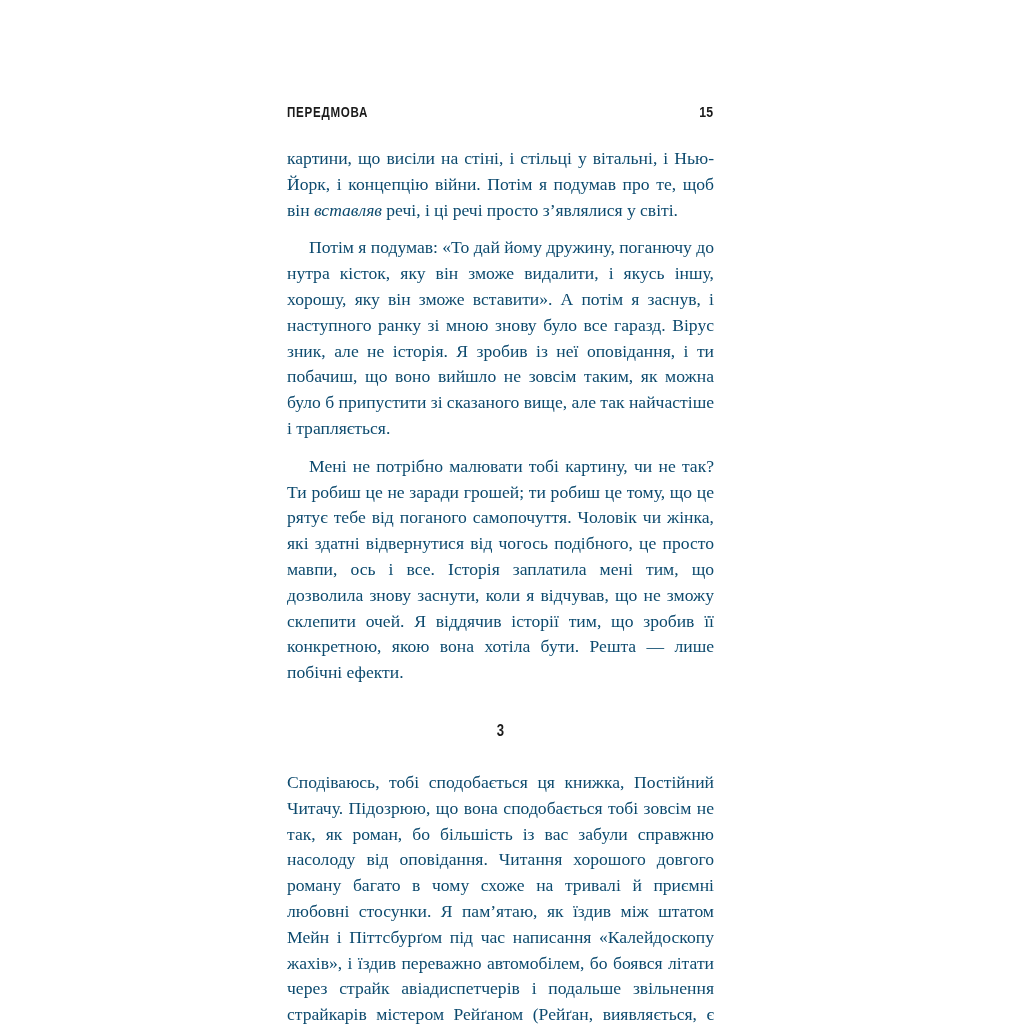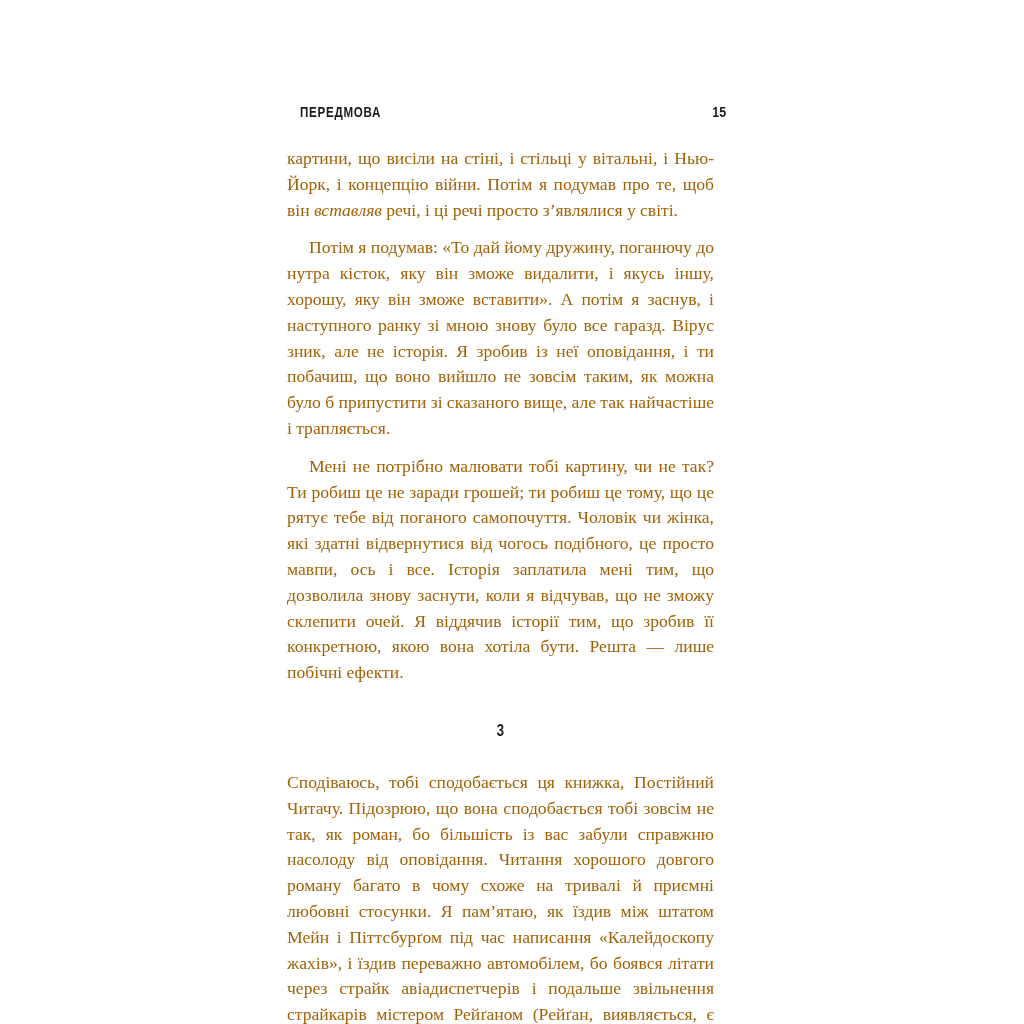--- a/index.html
+++ b/index.html
@@ -21,21 +21,21 @@
     position: relative;
     width: 1024px;
     height: 1024px;
     background: #ffffff;
     box-sizing: border-box;
   }
 
   
   .running-head {
     position: absolute;
-    left: 300px;
+    left: 287px;
     top: 103px;
     width: 426px;
     display: flex;
     align-items: baseline;
     justify-content: space-between;
   }
   .running-head-title {
     font-family: "Liberation Sans Narrow", "Liberation Sans", "DejaVu Sans", sans-serif;
     font-weight: 700;
     font-size: 14.5px;
@@ -64,21 +64,21 @@
   }
 
   .para {
     margin: 0;
     font-size: 17.6px;
     line-height: 25.8px;
     text-align: justify;
     text-justify: inter-word;
     hyphens: manual;
     word-spacing: -0.1px;
-    color: #a16207;
+    color: #0c4a6e;
   }
   .para + .para {
     text-indent: 22px;
     margin-top: 12px;
   }
   .para.noindent {
     text-indent: 0;
   }
   .para em {
     font-style: italic;

